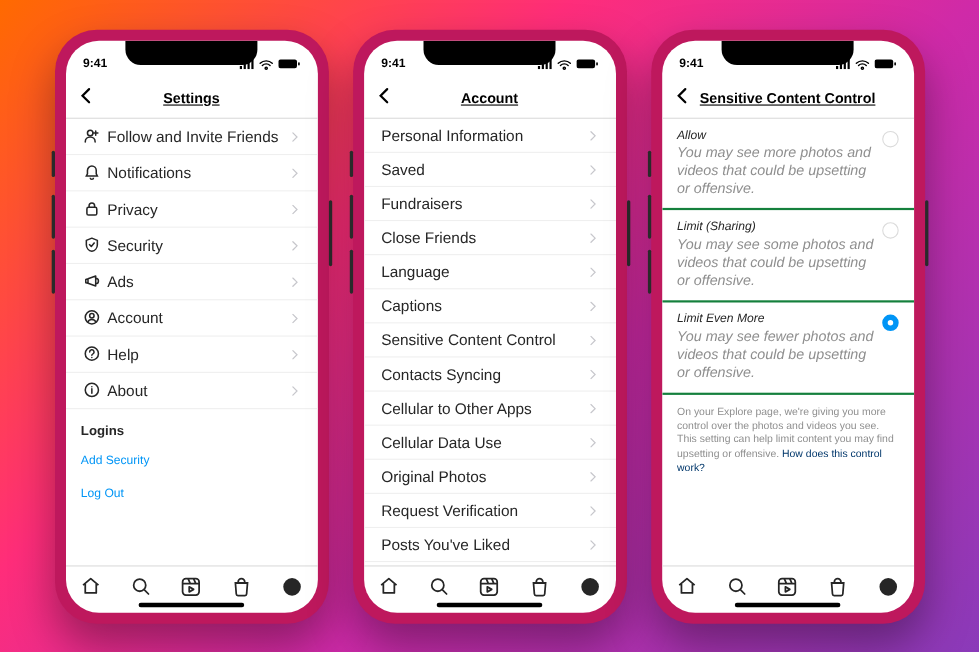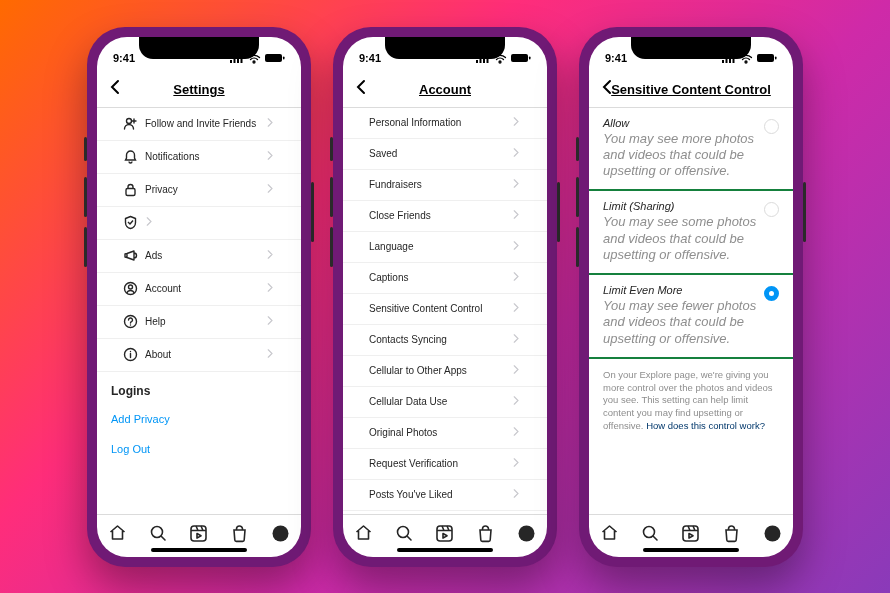--- a/index.html
+++ b/index.html
@@ -4,22 +4,22 @@
 <style>
   html,body{margin:0;padding:0}
   body{
     width:890px;height:593px;
     background:linear-gradient(135deg,#ff6a00 0%,#ff2d7a 35%,#cf2aa8 60%,#8a3ab9 100%);
     font-family:-apple-system,BlinkMacSystemFont,"Segoe UI",Helvetica,Arial,sans-serif;
     display:flex;justify-content:center;align-items:center;gap:22px;
     -webkit-font-smoothing:antialiased;
   }
   .phone{
-    width:224px;height:540px;border-radius:38px;
-    background:#701a75;padding:10px;box-sizing:border-box;
+    width:249px;height:540px;border-radius:38px;
+    background:#be185d;padding:10px;box-sizing:border-box;
     box-shadow:0 20px 40px rgba(0,0,0,.35);
     position:relative;
   }
   .side-btn{position:absolute;background:#2a2a2a;width:3px;border-radius:2px}
   .sb-left1{left:-3px;top:110px;height:24px}
   .sb-left2{left:-3px;top:150px;height:40px}
   .sb-left3{left:-3px;top:200px;height:40px}
   .sb-right{right:-3px;top:155px;height:60px}
   .screen{
     width:100%;height:100%;background:#fff;border-radius:30px;overflow:hidden;
@@ -36,22 +36,22 @@
   .status-right{display:flex;gap:4px;align-items:center}
   .status-right svg{display:block}
   .header{
     height:34px;border-bottom:1px solid #dbdbdb;display:flex;align-items:center;
     justify-content:center;position:relative;text-decoration:underline;
   }
   .header .back{position:absolute;left:10px;top:6px}
   .header .title{font-weight:700;font-size:13px}
   .content{flex:1;overflow:hidden}
   .row{
-    display:flex;align-items:center;padding:0 26px;height:32px;
-    border-bottom:1px solid #efefef;font-size:10px;color:#262626;
+    display:flex;align-items:center;padding:0 16px;height:32px;
+    border-bottom:1px solid #efefef;font-size:14px;color:#262626;
   }
   .row .icn{width:22px;display:flex;justify-content:flex-start;color:#262626}
   .row .icn svg{width:15px;height:15px}
   .row .lbl{flex:1}
   .row .chev svg{width:9px;height:9px;color:#c7c7cc}
   .section-head{font-weight:700;font-size:12px;padding:12px 14px 6px;color:#262626}
   .link{color:#0095f6;font-size:11px;padding:0 14px;height:30px;display:flex;align-items:center}
   .tabbar{
     height:42px;border-top:1px solid #dbdbdb;display:flex;
     justify-content:space-around;align-items:center;
@@ -210,20 +210,21 @@
       <span class="chev"><svg viewBox="0 0 12 12">
               <use href="#i-chevron-right"></use>
             </svg></span>
     </div>
         <div class="row">
       <span class="icn">
             <svg viewBox="0 0 15 15">
               <use href="#i-shield"></use>
             </svg>
           </span>
+      <span class="lbl">Security</span>
       <span class="chev"><svg viewBox="0 0 12 12">
               <use href="#i-chevron-right"></use>
             </svg></span>
     </div>
         <div class="row">
       <span class="icn">
             <svg viewBox="0 0 15 15">
               <use href="#i-megaphone"></use>
             </svg>
           </span>
@@ -260,21 +261,21 @@
               <use href="#i-info"></use>
             </svg>
           </span>
       <span class="lbl">About</span>
       <span class="chev"><svg viewBox="0 0 12 12">
               <use href="#i-chevron-right"></use>
             </svg></span>
     </div>
         <div class="section-head">Logins</div>
         <div class="link">
-          <span>Add Privacy</span>
+          <span>Add Security</span>
         </div>
         <div class="link">
           <span>Log Out</span>
         </div>
       </div>
     <div class="tabbar">
       <span class="ticon"><svg viewBox="0 0 19 19">
             <use href="#i-home"></use>
           </svg></span>
       <span class="ticon"><svg viewBox="0 0 19 19">

